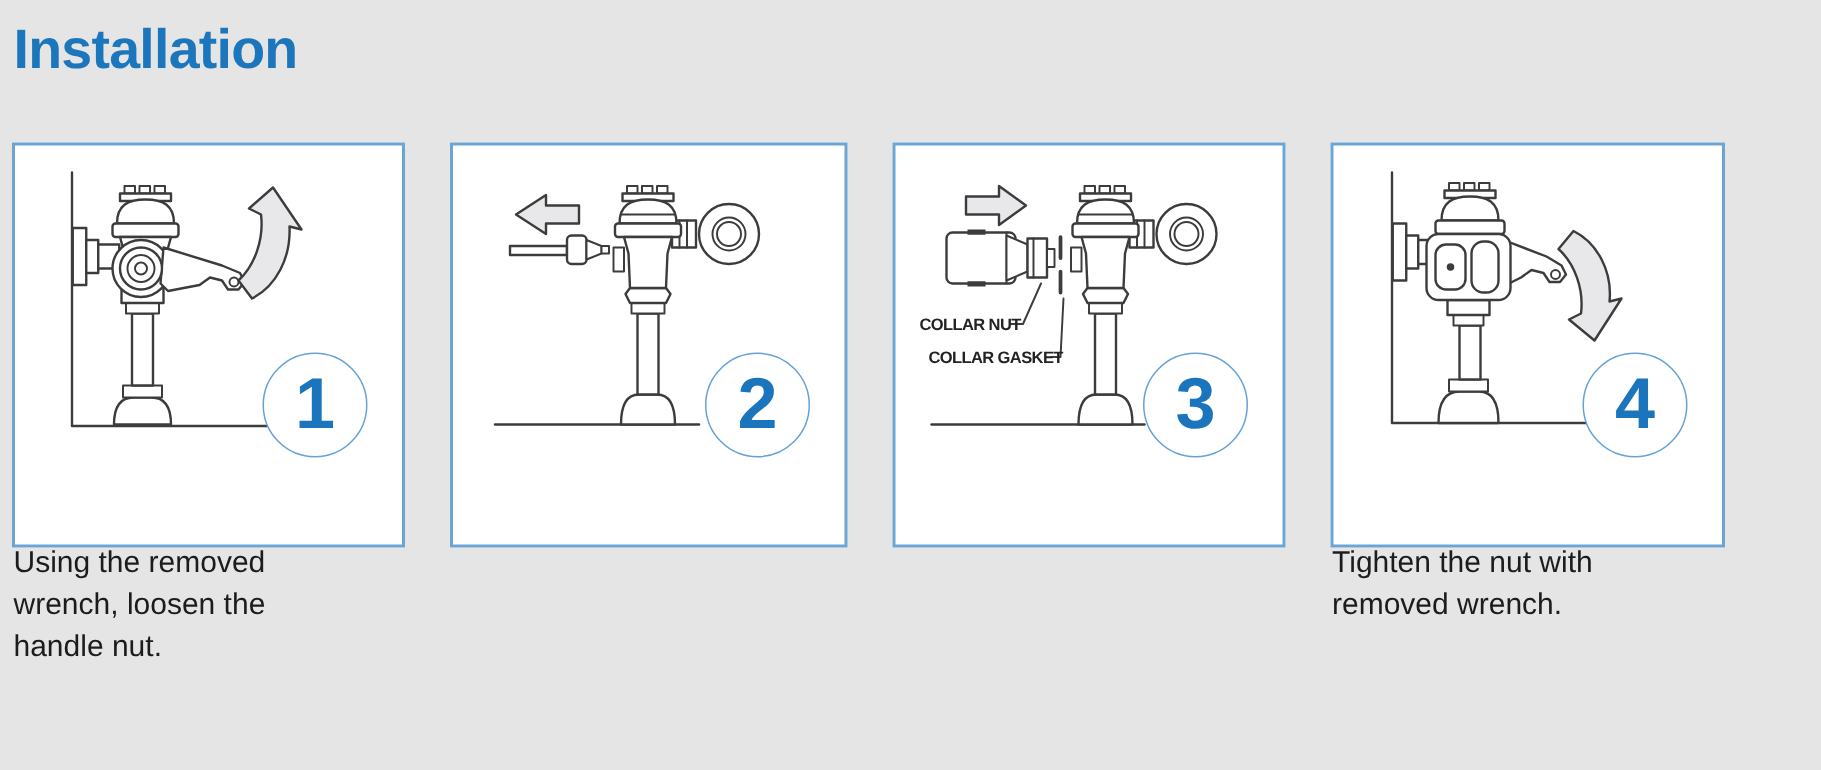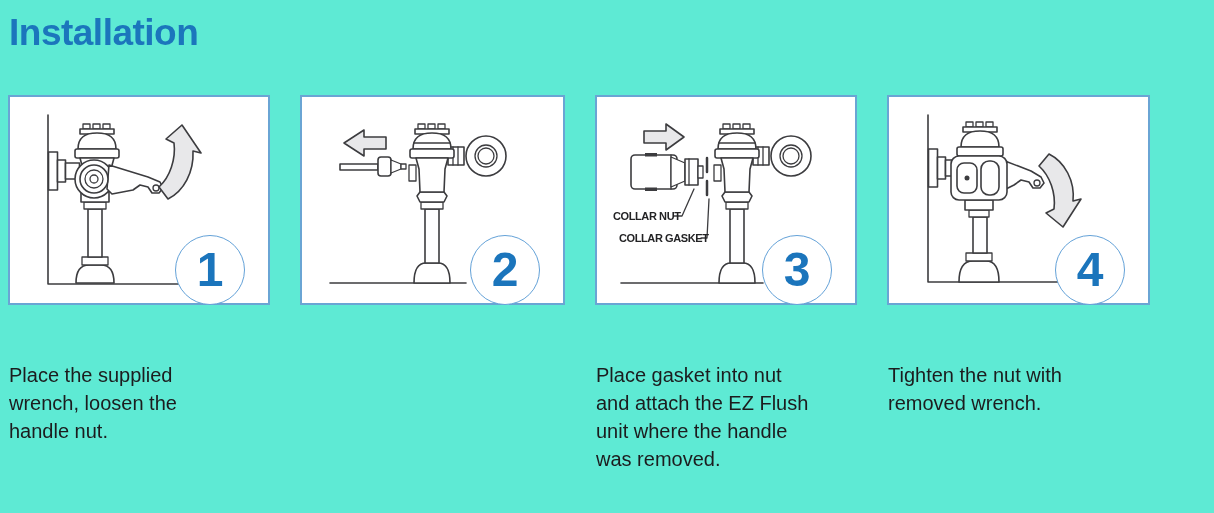--- a/index.html
+++ b/index.html
@@ -1,35 +1,35 @@
 <!DOCTYPE html>
 <html><head>
 <meta charset="utf-8">
 <style>
   html,body{margin:0;padding:0;background:#ffffff;}
   .page{
     position:relative;
     width:1214px;height:513px;
-    background:#5eead4;
+    background:#e5e5e5;
     font-family:"Liberation Sans",sans-serif;
     overflow:hidden;
   }
   .title{
     position:absolute;left:9px;top:12px;
     font-size:37px;font-weight:bold;letter-spacing:-0.5px;
     color:var(--title-color,#1b76bc);
     margin:0;
   }
   .col{position:absolute;top:95px;height:415px;}
   .col1{left:8px;width:262px;}
   .col2{left:300px;width:265px;}
   .col3{left:595px;width:262px;}
   .col4{left:887px;width:263px;}
   .frame{
-    position:absolute;left:0;top:0;width:100%;height:210px;
+    position:absolute;left:0;top:0;width:100%;height:270px;
     border:2px solid var(--panel-border-color,#6aa5d4);
     box-sizing:border-box;background:#fff;
   }
   .frame svg{position:absolute;left:0;top:0;}
   .badge{
     position:absolute;top:140px;left:calc(100% - 95px);
     width:70px;height:70px;border-radius:50%;
     background:#fff;
     border:1.6px solid var(--badge-border-color,#64a2d8);
     box-sizing:border-box;
@@ -93,21 +93,21 @@
         <circle class="sh" cx="84" cy="82" r="14"></circle>
         <circle class="sh th" cx="84" cy="82" r="9"></circle>
         <circle class="sh th" cx="84" cy="82" r="4"></circle>
 
         <path class="arw" d="M158,102 C174,94 184,75 183,54 L191,56 L172,28 L156,42 L164,46 C166,62 160,80 149,90 Z"></path>
       </svg>
     </div>
     <div class="badge">
         <span>1</span>
       </div>
-    <p class="caption">Place the supplied
+    <p class="caption">Using the removed
 wrench, loosen the
 handle nut.</p>
   </section>
 
   <section class="col col2">
     <div class="frame">
       <svg width="261" height="206" viewBox="0 0 261 206">
         <path class="ln" d="M28,186 H164"></path>
 
         <path class="arw" d="M42,46 L62,33 L62,40 L84,40 L84,52 L62,52 L62,59 Z"></path>
@@ -185,24 +185,20 @@
         <path class="sh" d="M121,52 C121,40 128,36 140,36 C152,36 159,40 159,52 Z"></path>
         <path class="ln th" d="M122,46 H158"></path>
         <rect class="sh" x="118" y="52" width="44" height="9" rx="2"></rect>
         <path class="sh" d="M124,61 L156,61 L153,72 L152,95 L128,95 L127,72 Z"></path>
         <rect class="sh th" x="117" y="68" width="7" height="16"></rect>
       </svg>
     </div>
     <div class="badge">
         <span>3</span>
       </div>
-    <p class="caption">Place gasket into nut
-and attach the EZ Flush
-unit where the handle
-was removed.</p>
   </section>
 
   <section class="col col4">
     <div class="frame">
       <svg width="259" height="206" viewBox="0 0 259 206">
         <path class="ln" d="M39,18 V185 M39,185 H172"></path>
 
         <path class="sh" d="M70,185 C70,170 75,164 84,164 L97,164 C105,164 110,170 110,185 Z"></path>
         <rect class="sh th" x="77" y="156" width="26" height="8"></rect>
         <rect class="sh" x="84" y="120" width="14" height="36"></rect>

